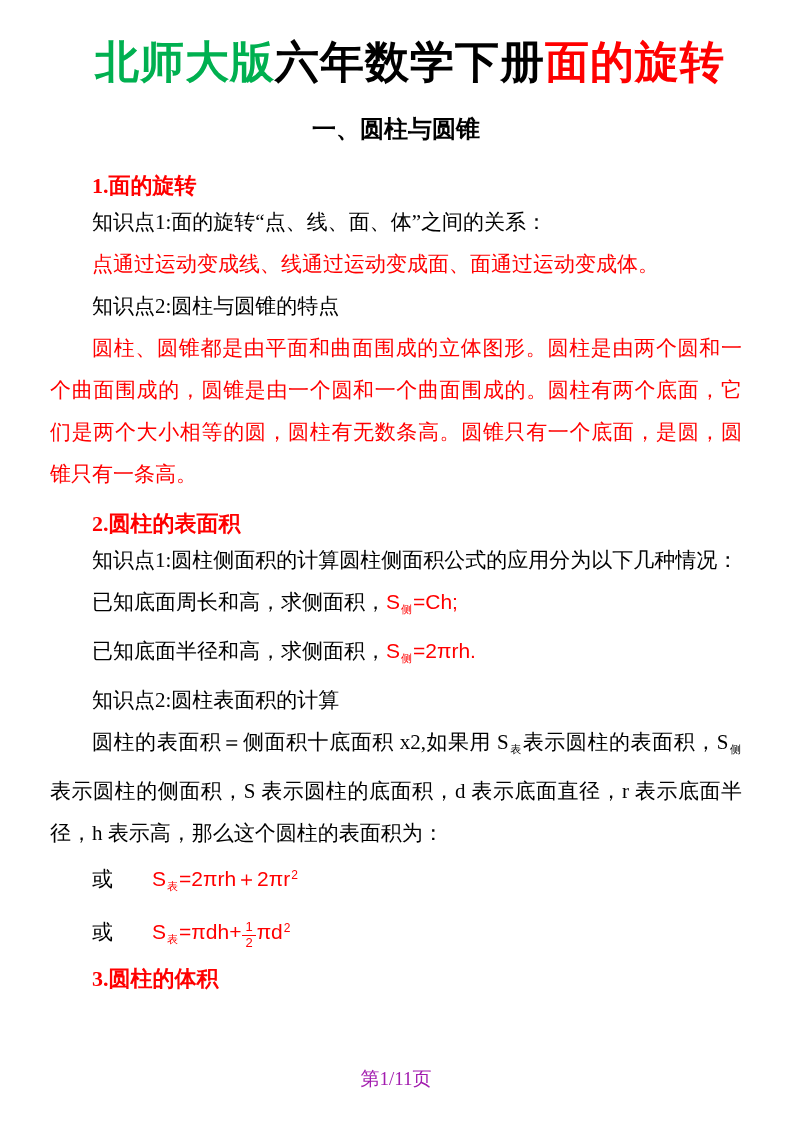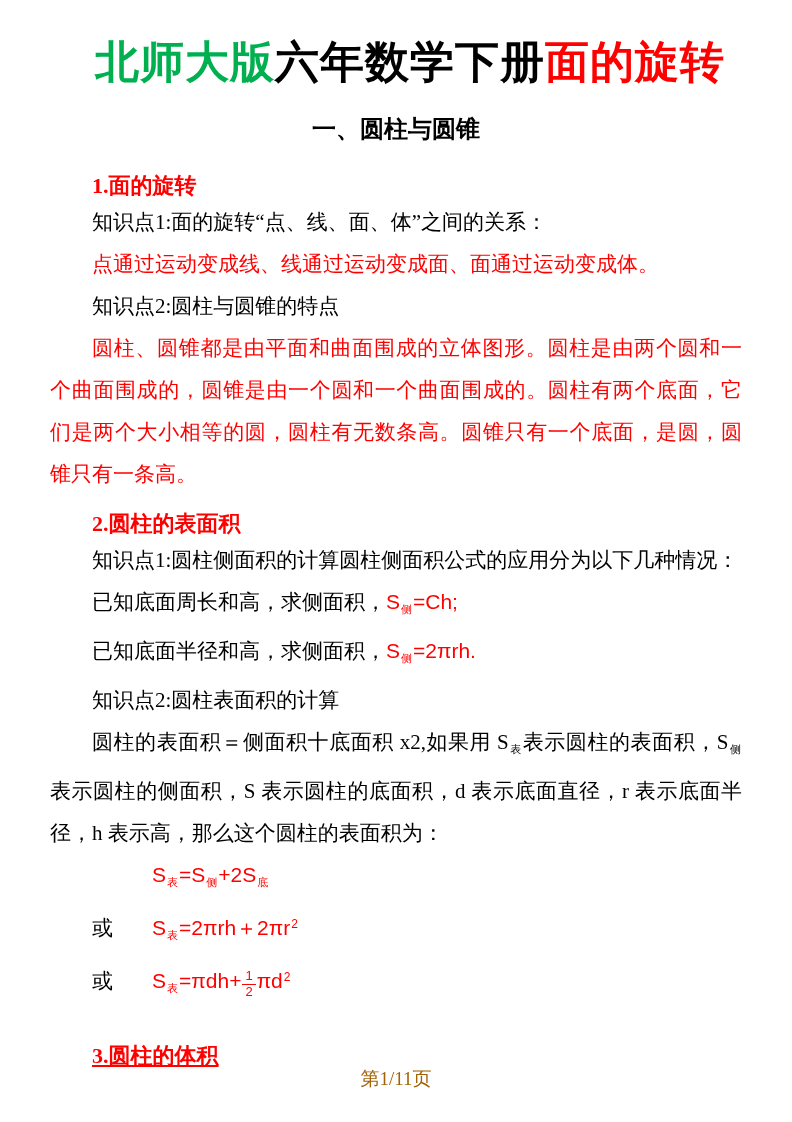--- a/index.html
+++ b/index.html
@@ -28,21 +28,21 @@
     font-size: 24px; font-weight: 700;
   }
 
   .sec-heading {
     padding-left: 42px;
     font-size: 22px; font-weight: 700;
     color: #FF0000; line-height: 30px;
   }
   .mt-lg { margin-top: 26px; }
   .mt-md { margin-top: 14px; }
-  .mt-sm { margin-top: 32px; text-decoration: underline; }
+  .mt-sm { margin-top: 4px; }
 
   .para {
     margin: 0;
     font-size: 21px; line-height: 42px;
     text-indent: 2em;
   }
   .justify { text-align: justify; }
 
   .formula { font-family: "Liberation Sans", "DejaVu Sans", sans-serif; }
 
@@ -64,21 +64,21 @@
   .frac {
     display: inline-block; vertical-align: -8px;
     text-align: center; font-size: 13px; line-height: 1.1;
     margin: 0 1px;
   }
   .frac .num { display: block; border-bottom: 1.5px solid currentColor; padding: 0 3px; }
   .frac .den { display: block; }
 
   .footer {
     position: absolute; left: 0; top: 1066px; width: 100%;
-    text-align: center; font-size: 19px; color: #a16207;
+    text-align: center; font-size: 19px; color: #a21caf;
   }
 </style>
 </head>
 <body>
 
 <div class="page">
 
   <div class="title"><span class="green">北师大版</span><span>六年数学下册</span><span class="red">面的旋转</span></div>
 
   <div class="subtitle">一、圆柱与圆锥</div>
@@ -96,21 +96,20 @@
 
   <p class="para"><span>已知底面周长和高，求侧面积，</span><span class="red formula"><span>S</span><span class="sub">侧</span><span>=Ch;</span></span></p>
 
 
   <p class="para"><span>已知底面半径和高，求侧面积，</span><span class="red formula"><span>S</span><span class="sub">侧</span><span>=2πrh.</span></span></p>
 
   <p class="para">知识点2:圆柱表面积的计算</p>
 
   <p class="para justify"><span>圆柱的表面积＝侧面积十底面积 x2,如果用 S</span><span class="sub">表</span><span>表示圆柱的表面积，S</span><span class="sub">侧</span><span>表示圆柱的侧面积，S 表示圆柱的底面积，d 表示底面直径，r 表示底面半径，h 表示高，那么这个圆柱的表面积为：</span></p>
 
-  <p class="f-line"><span class="red formula"><span>S</span><span class="sub">表</span><span>=S</span><span class="sub">侧</span><span>+2S</span><span class="sub">底</span></span></p>
 
   <p class="f-line with-or"><span class="or">或</span><span class="red formula"><span>S</span><span class="sub">表</span><span>=2πrh＋2πr</span><span class="sup">2</span></span></p>
 
   <p class="f-line with-or"><span class="or">或</span><span class="red formula"><span>S</span><span class="sub">表</span><span>=πdh+</span><span class="frac"><span class="num">1</span><span class="den">2</span></span><span>πd</span><span class="sup">2</span></span></p>
 
   <div class="sec-heading mt-sm">3.圆柱的体积</div>
 
 </div>
 
 <div class="footer">第1/11页</div>

